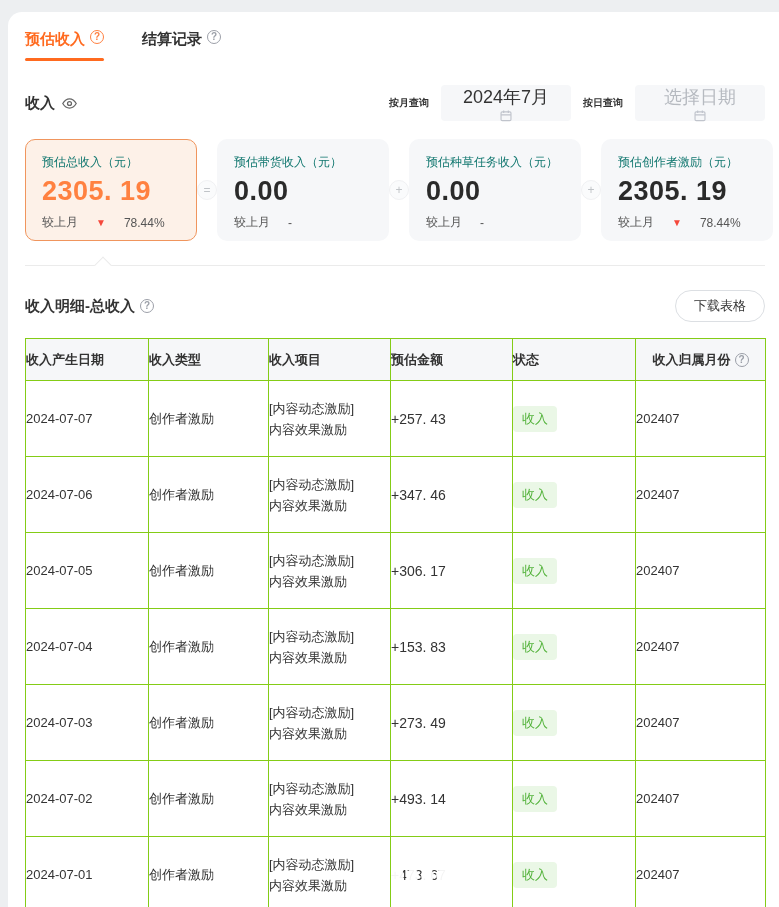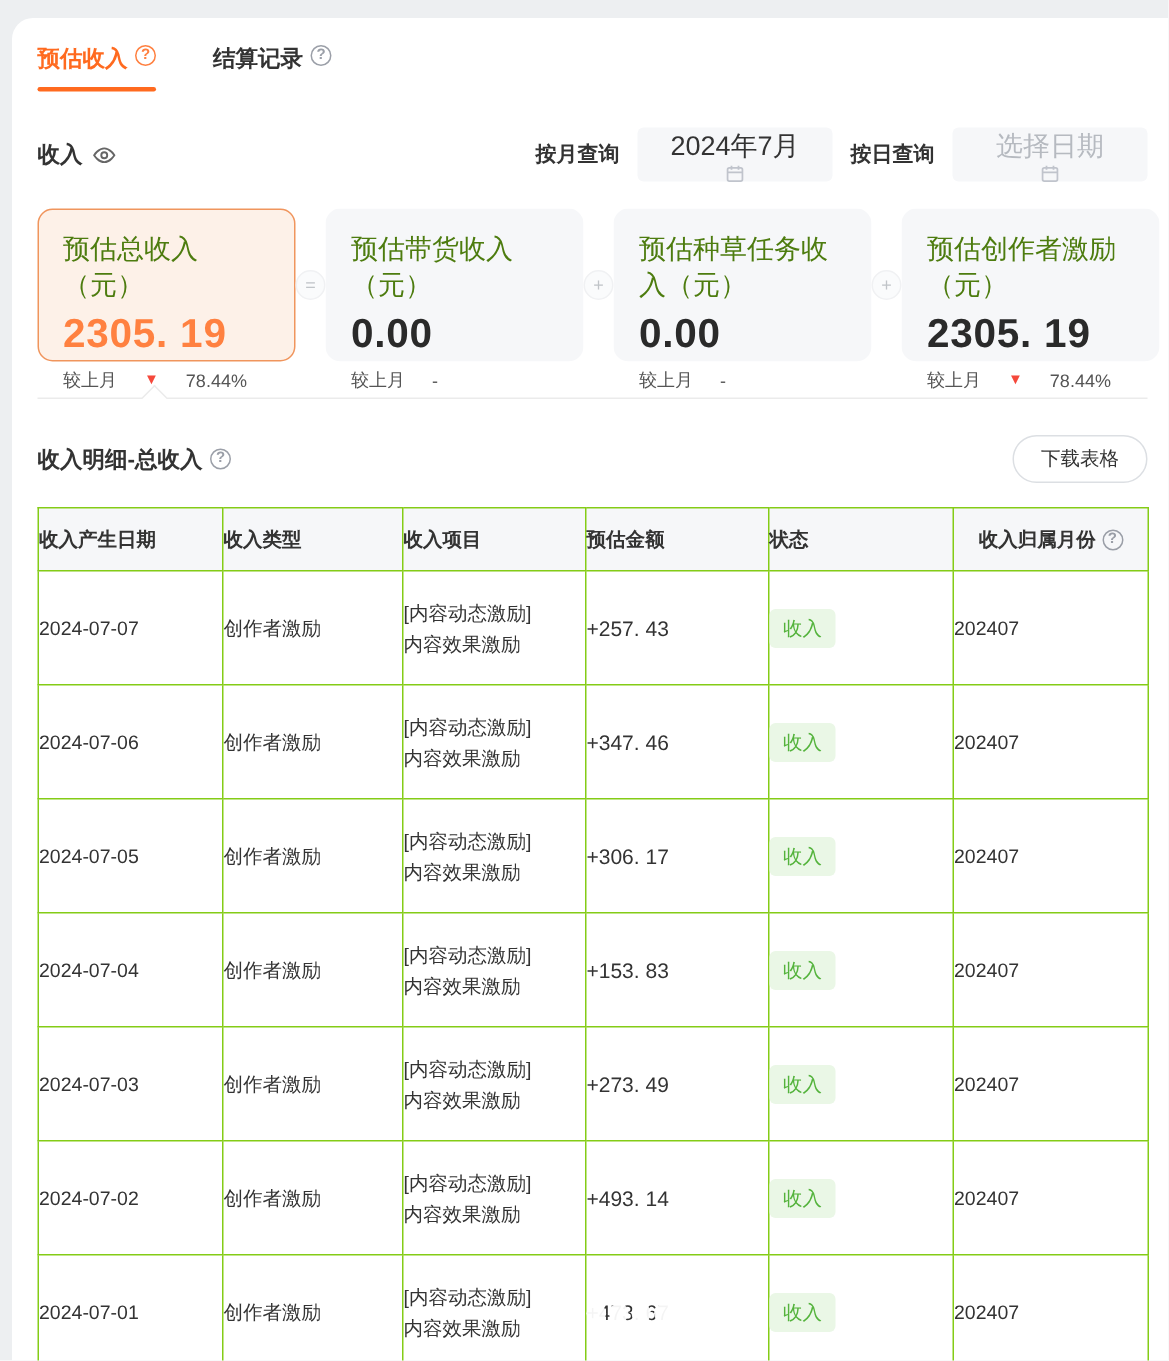--- a/index.html
+++ b/index.html
@@ -30,36 +30,36 @@
     width:14px; height:14px; border:1.4px solid currentColor; border-radius:50%;
     font-size:10px; font-weight:700; line-height:1; color:inherit; opacity:.85;
   }
   .q-icon::before { content:"?"; }
   .q-gray { color:#8a8f99; }
 
   
   .income-row { margin-top:24px; display:flex; align-items:center; justify-content:space-between; }
   .income-title { display:flex; align-items:center; gap:6px; font-size:15px; font-weight:700; color:#333; }
   .filters { display:flex; align-items:center; gap:12px; }
-  .filter-label { font-size:14px; font-weight:600; color:#333; }
+  .filter-label { font-size:10px; font-weight:600; color:#333; }
   .date-input {
     width:130px; height:36px; background:#f6f7f9; border-radius:4px;
     display:flex; align-items:center; justify-content:space-between;
     padding:0 10px; font-size:18px; color:#333; cursor:pointer;flex-direction:column;
   }
   .date-input .placeholder { color:#b6bac0; }
 
   
   .cards { margin-top:18px; display:flex; align-items:stretch; }
   .card {
     width:172px; height:102px; background:#f6f7f9; border-radius:10px;
     padding:14px 16px 12px; border:1px solid transparent; cursor:pointer; flex:0 0 172px;
   }
   .card.highlight { background:#fdf1e8; border:1px solid #f0955d; }
-  .card-label { font-size:18px; color:#4d7c0f; }
+  .card-label { font-size:12px; color:#0f766e; }
   .card-value { margin-top:5px; font-size:27px; font-weight:600; color:#2a2a2a; letter-spacing:.5px; }
   .card.highlight .card-value { color:#ff8140; }
   .card-compare { margin-top:7px; font-size:12px; color:#555; display:flex; align-items:center; gap:18px; }
   .down-icon { color:#f5483b; font-size:10px; line-height:1; }
   .down-icon::before { content:"▼"; }
   .card-sep { flex:0 0 17px; display:flex; align-items:center; justify-content:center; }
   .op-circle {
     width:20px; height:20px; border-radius:50%; background:#fafbfc; border:1px solid #f0f1f3;
     color:#c0c4c8; font-size:12px; display:flex; align-items:center; justify-content:center;
   }

